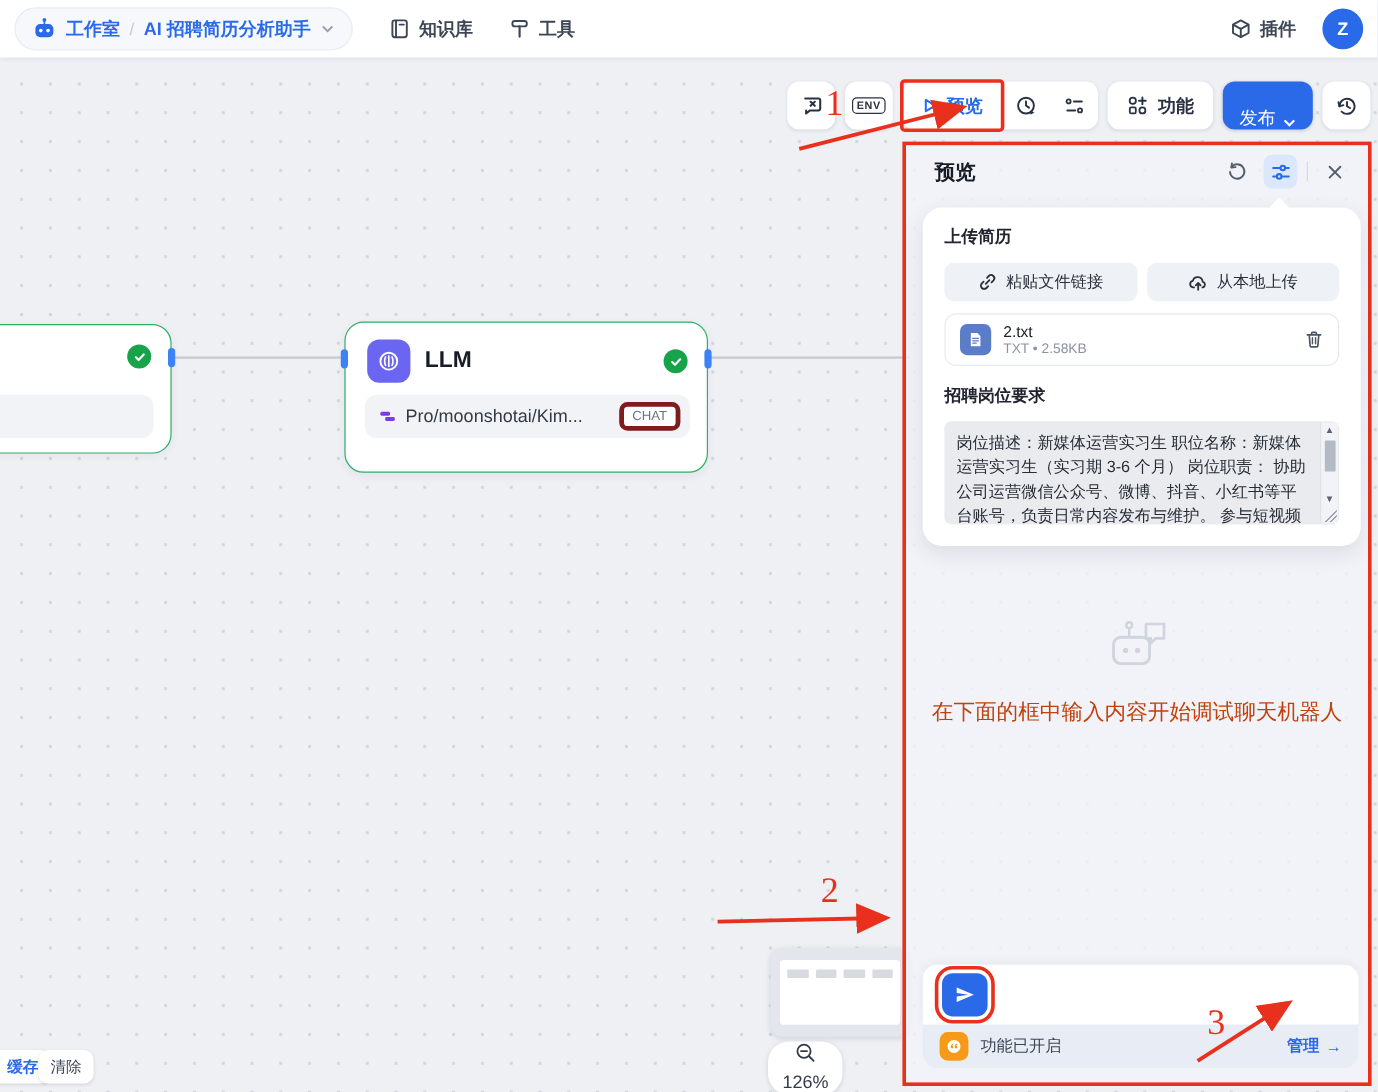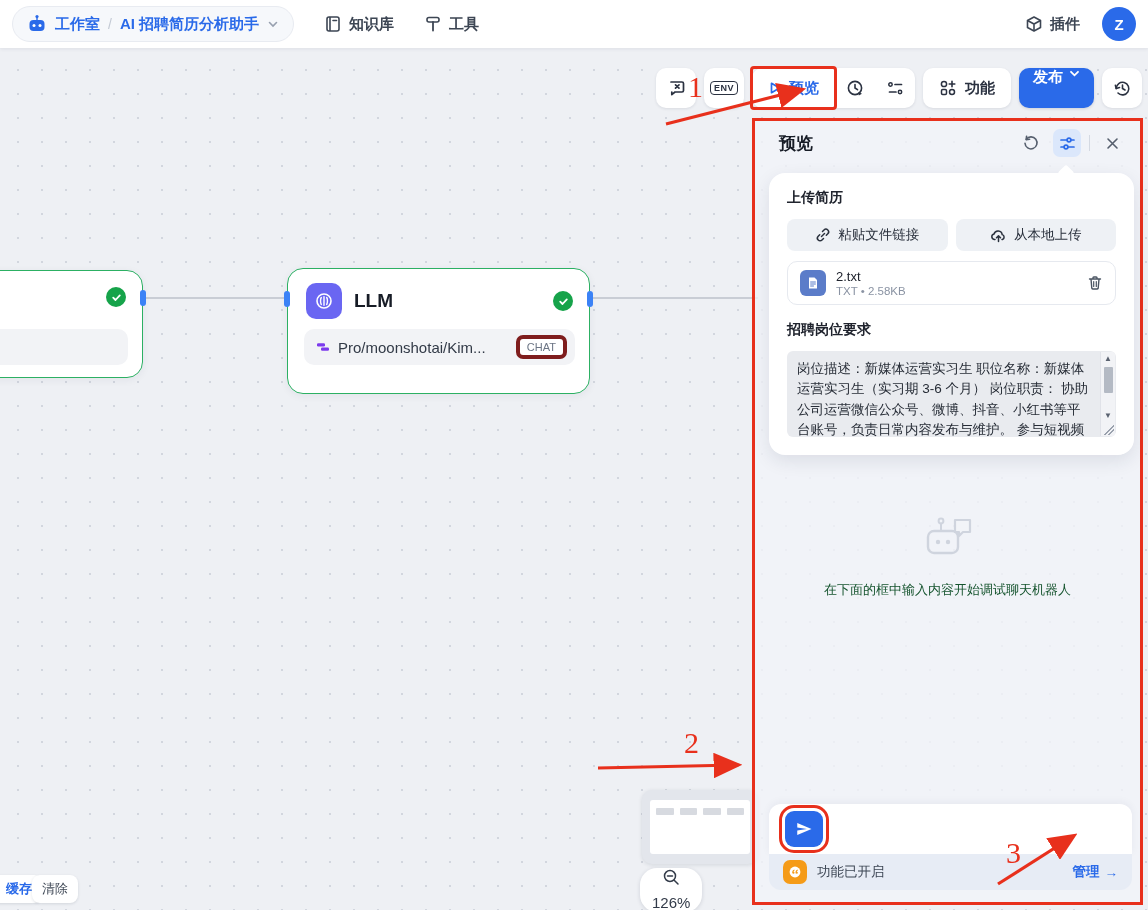--- a/index.html
+++ b/index.html
@@ -30,21 +30,21 @@
   .toolbar { position:absolute; top:20px; right:6px; display:flex; align-items:center; gap:8px; z-index:20; }
   .tbtn { background:#fff; border-radius:10px; height:40px; min-width:40px; display:flex; align-items:center;
     justify-content:center; box-shadow:0 1px 3px rgba(20,30,60,.10); cursor:pointer; }
   .tgroup { background:#fff; border-radius:10px; height:40px; display:flex; align-items:center;
     box-shadow:0 1px 3px rgba(20,30,60,.10); }
   .preview-btn { display:flex; align-items:center; gap:7px; padding:0 16px; height:40px; color:#2a6ae9;
     font-size:15px; font-weight:600; cursor:pointer; outline:3px solid #e8301c; outline-offset:-1px; border-radius:2px; }
   .tgroup .icon-slot { width:40px; height:40px; display:flex; align-items:center; justify-content:center; cursor:pointer; }
   .features-btn { gap:8px; padding:0 16px; font-size:15px; font-weight:600; color:#2a3140; }
   .publish-btn { background:#2a6ae9; color:#fff; border-radius:10px; height:40px; padding:0 14px;
-    display:flex; align-items:flex-start; gap:6px; font-size:15px; font-weight:700; cursor:pointer;
+    display:flex; align-items:flex-end; gap:6px; font-size:15px; font-weight:400; cursor:pointer;
     box-shadow:0 1px 3px rgba(20,30,60,.15); }
   .env-chip { border:1.6px solid #2a3140; border-radius:4px; font-size:9px; font-weight:700;
     padding:1px 3px; letter-spacing:.5px; color:#2a3140; }
 
   
   .node { position:absolute; background:#fff; border:1.6px solid #2cb063; border-radius:16px;
     box-shadow:0 2px 8px rgba(30,40,70,.06); z-index:5; }
   .node-left { left:-122px; top:270px; width:265px; height:108px; }
   .node-llm  { left:287px; top:268px; width:303px; height:126px; }
   .node-head { display:flex; align-items:center; gap:12px; padding:14px 16px 0 18px; }
@@ -104,21 +104,21 @@
   .jobbox { position:relative; background:#e9ebef; border-radius:6px; height:86px; overflow:hidden;
     padding:8px 24px 8px 10px; font-size:13.5px; line-height:1.5; color:#262c36; }
   .jb-scroll { position:absolute; right:1px; top:1px; bottom:1px; width:15px; background:#f2f3f6;
     display:flex; flex-direction:column; align-items:center; border-left:1px solid #e0e2e8; }
   .jb-arrow { font-size:8px; color:#5a6270; height:13px; display:flex; align-items:center; }
   .jb-thumb { width:9px; height:26px; background:#b4bac4; border-radius:1px; margin:2px 0; }
   .jb-resize { position:absolute; right:2px; bottom:2px; width:10px; height:10px;
     background:linear-gradient(135deg,transparent 50%,#9aa1ad 50%,#9aa1ad 57%,transparent 57%,transparent 70%,#9aa1ad 70%,#9aa1ad 77%,transparent 77%); }
 
   .empty-state { margin-top:62px; display:flex; flex-direction:column; align-items:center; gap:14px; flex:0 0 auto; }
-  .empty-hint { font-size:13px; color:#14532d; }
+  .empty-hint { font-size:18px; color:#c2410c; }
 
   .chat-card { margin:auto 8px 12px 14px; border-radius:12px; overflow:visible; flex:0 0 auto; }
   .chat-input-row { background:#fff; border-radius:12px 12px 0 0; height:50px; display:flex; align-items:center;
     padding:0 10px 0 16px; box-shadow:0 -2px 8px rgba(30,40,70,.05); }
   .chat-text { font-size:15px; color:#171c26; flex:1; white-space:nowrap; overflow:hidden; }
   .caret { display:inline-block; width:1.5px; height:17px; background:#171c26; vertical-align:-3px; margin-left:1px; }
   .send-btn { width:38px; height:36px; border-radius:9px; background:#2a6ae9; display:flex; align-items:center;
     justify-content:center; cursor:pointer; outline:3px solid #e8301c; outline-offset:3px; }
   .chat-foot { background:#e7ecf5; border-radius:0 0 12px 12px; height:36px; display:flex; align-items:center;
     gap:10px; padding:0 14px; }

